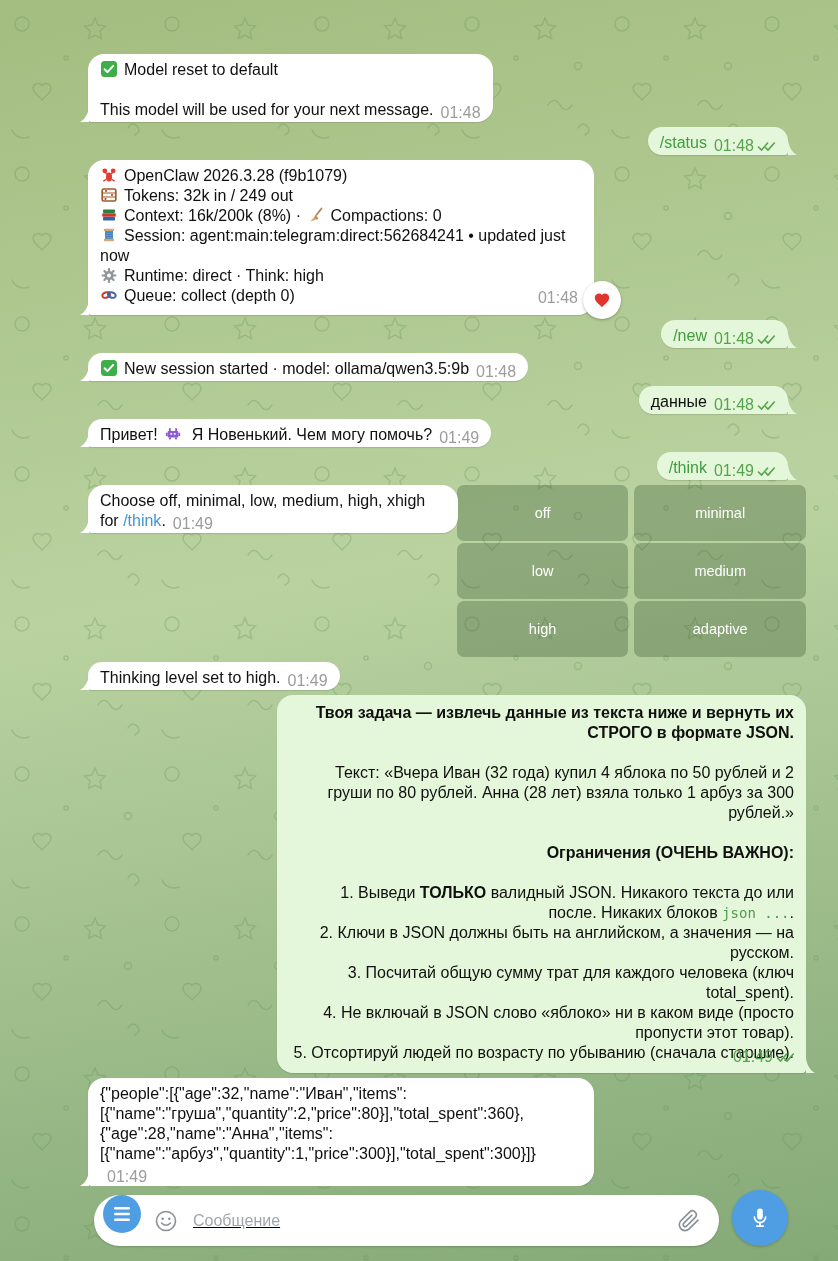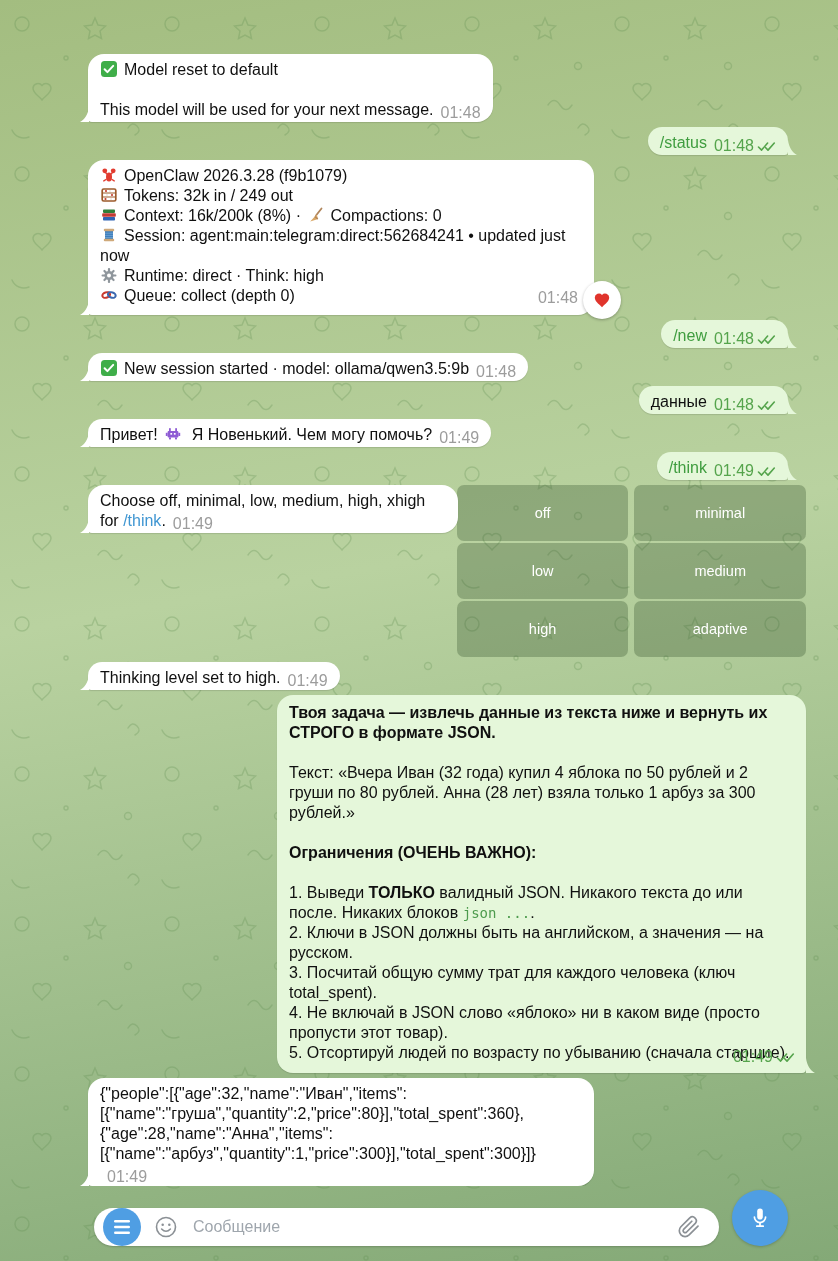--- a/index.html
+++ b/index.html
@@ -17,21 +17,21 @@
     padding:6px 32px 0 88px;overflow:hidden;box-sizing:border-box;
   }
   .msg{
     position:relative;border-radius:16px;padding:6px 12px 2px;
     font-size:16px;line-height:20px;color:#101010;width:fit-content;
     box-shadow:0 1px 1px rgba(0,0,0,.12);
   }
   .in{background:#ffffff;align-self:flex-start;border-bottom-left-radius:4px;max-width:482px;}
   .out{background:#e5f7da;align-self:flex-end;border-bottom-right-radius:4px;max-width:505px;}
   .out.sm{margin-right:18px;}
-  .out.big{padding:8px 12px 10px;}
+  .out.big{padding:8px 12px 10px;text-align:right;}
   .tail{position:absolute;bottom:0;width:9px;height:15px;}
   .tl{left:-8.5px;}
   .tr{right:-8.5px;}
   .time{font-size:16px;color:#9c9c9c;white-space:nowrap;margin-left:7px;position:relative;top:3px;}
   .meta{display:inline-flex;align-items:center;gap:3px;margin-left:7px;position:relative;top:3px;}
   .meta .time{margin-left:0;top:0;color:#55a44c;}
   .meta-abs{position:absolute;right:11px;bottom:6px;margin:0;top:auto;}
   .time-abs{position:absolute;right:16px;bottom:7px;margin:0;top:auto;}
   .cmd{color:#3f9d3f;cursor:pointer;}
   .link-blue{color:#4096d2;cursor:pointer;}
@@ -56,23 +56,24 @@
     font-family:"Liberation Sans","DejaVu Sans",sans-serif;
     display:flex;align-items:center;justify-content:center;
   }
   
   .composer{
     position:absolute;left:0;right:0;bottom:0;
     display:flex;align-items:flex-end;gap:13px;
     padding:0 50px 15px 94px;box-sizing:border-box;
   }
   .pill{
-    flex:1;height:38px;background:#fff;border-radius:28px;
+    flex:1;height:51px;background:#fff;border-radius:28px;
     display:flex;padding:0 18px 0 9px;box-sizing:border-box;
     box-shadow:0 1px 2px rgba(0,0,0,.18);
+    text-decoration:underline;
   }
   .menu-btn{
     width:38px;height:38px;border-radius:50%;border:none;background:#4f9ee3;cursor:pointer;
     display:flex;align-items:center;justify-content:center;flex:0 0 auto;
   }
   .emoji-btn{margin-left:12px;display:flex;align-items:center;cursor:pointer;flex:0 0 auto;}
   .msg-input{
     flex:1;border:none;outline:none;font-size:16px;color:#111;margin-left:12px;min-width:0;
     font-family:"Liberation Sans","DejaVu Sans",sans-serif;background:transparent;
   }

